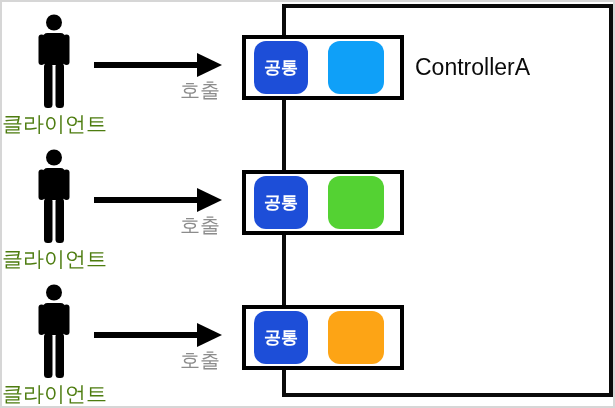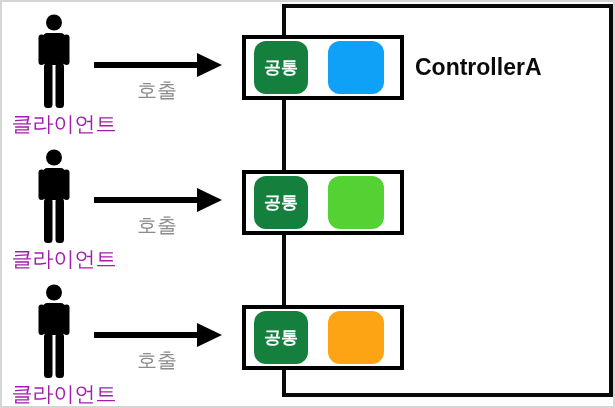--- a/index.html
+++ b/index.html
@@ -44,42 +44,42 @@
     width: 40px;
     height: 95px;
   }
   .person svg { display: block; width: 100%; height: 100%; }
 
   .client-label {
     position: absolute;
     left: 0;
     top: 96px;
     width: 124px;
-    text-align: center;
+    text-align: left;
     font-size: 21px;
-    color: #a21caf;
+    color: #4d7c0f;
     letter-spacing: 0px;
     white-space: nowrap;
   }
 
   .arrow {
     position: absolute;
     left: 92px;
     top: 38px;
     width: 128px;
     height: 26px;
   }
   .arrow svg { display: block; width: 100%; height: 100%; }
 
   .call-label {
     position: absolute;
     left: 92px;
     top: 63px;
     width: 126px;
-    text-align: center;
+    text-align: right;
     font-size: 20px;
     color: #8c8c8c;
     white-space: nowrap;
   }
 
   .controller-box {
     position: absolute;
     left: 240px;
     top: 21px;
     width: 162px;
@@ -90,42 +90,42 @@
 
   .chip {
     position: absolute;
     border-radius: 12px;
   }
   .chip-common {
     left: 8px;
     top: 2px;
     width: 54px;
     height: 53px;
-    background: #15803d;
+    background: #1d4ed8;
     color: #ffffff;
     font-size: 17px;
     font-weight: 700;
     display: flex;
     align-items: center;
     justify-content: center;
     white-space: nowrap;
   }
   .chip-color {
     left: 82px;
     top: 2px;
     width: 56px;
     height: 53px;
   }
 
   .controller-name {
     position: absolute;
     left: 413px;
     top: 40px;
     font-size: 23px;
-    font-weight: 700;
+    font-weight: 400;
     color: #0a0a0a;
     white-space: nowrap;
   }
 </style>
 </head>
 <body>
 
 <div class="canvas">
 
   <div class="system-boundary"></div>

